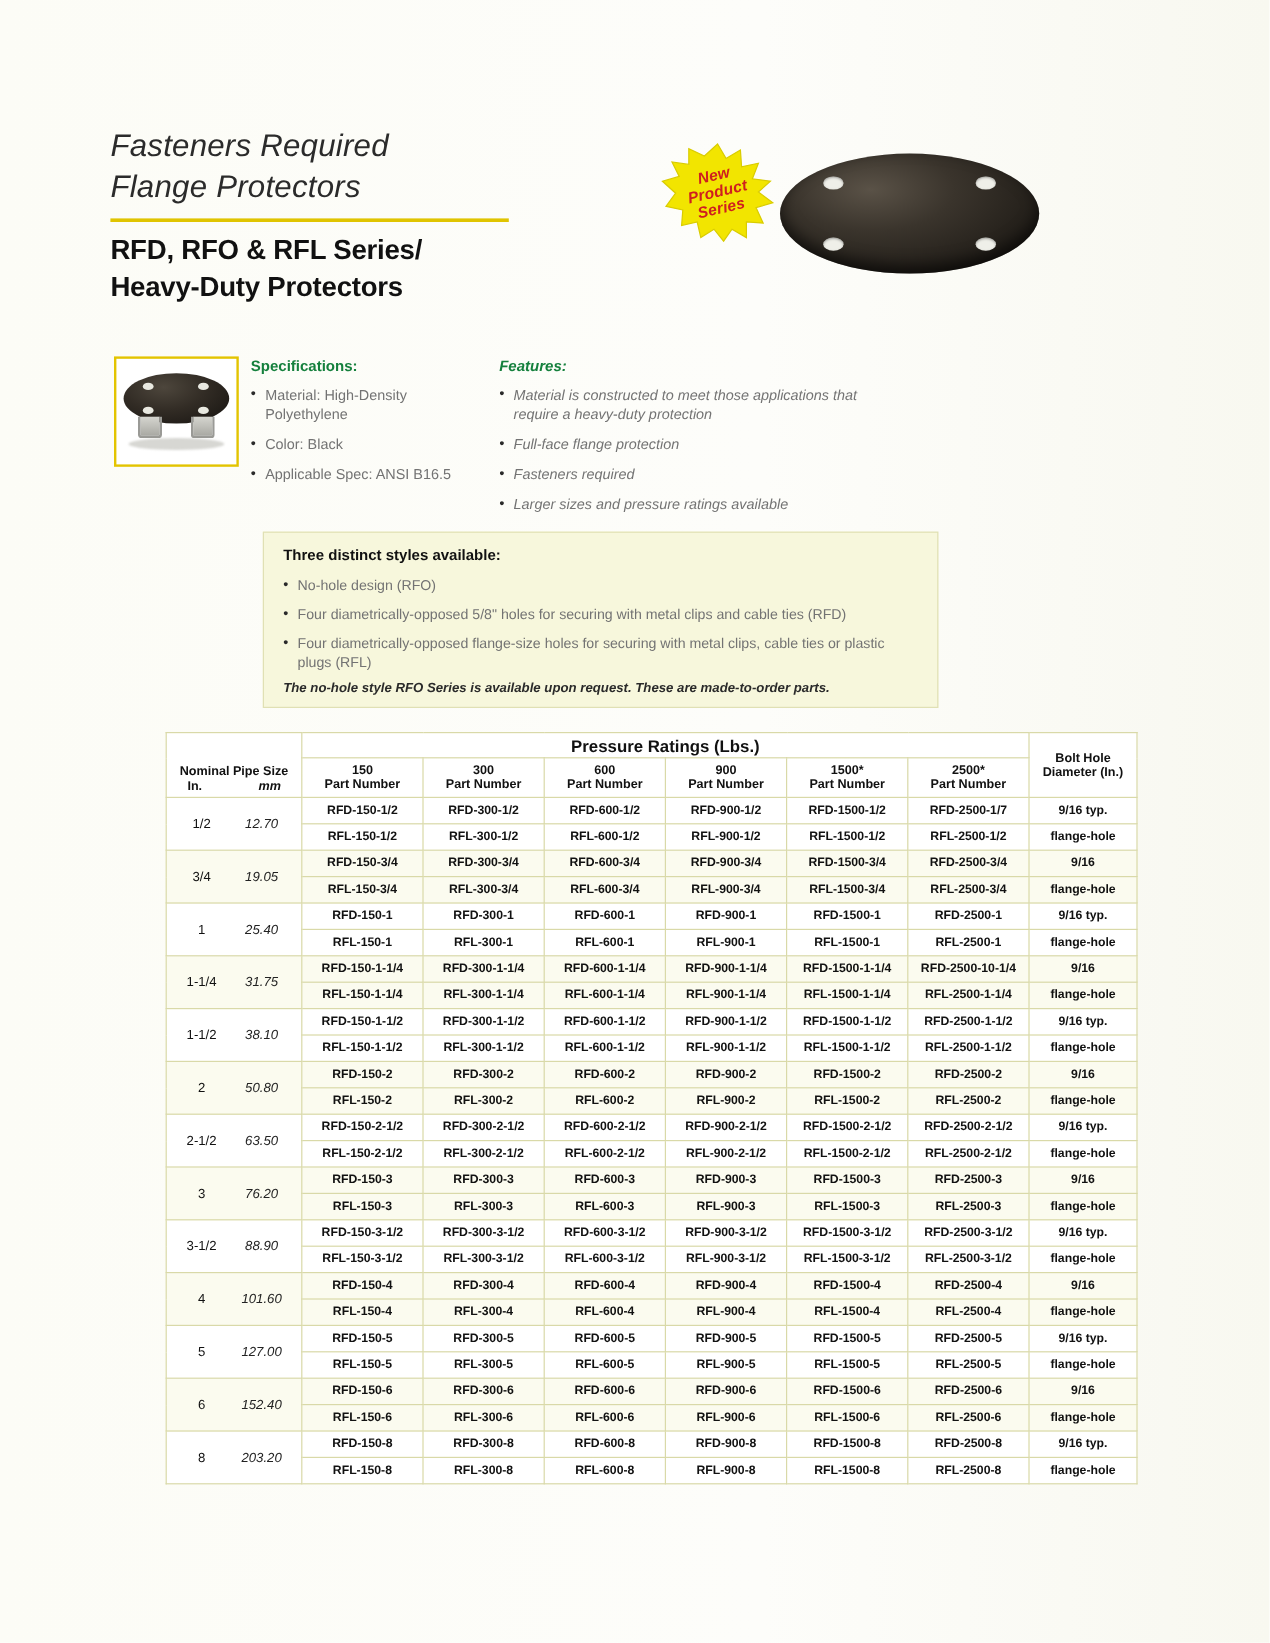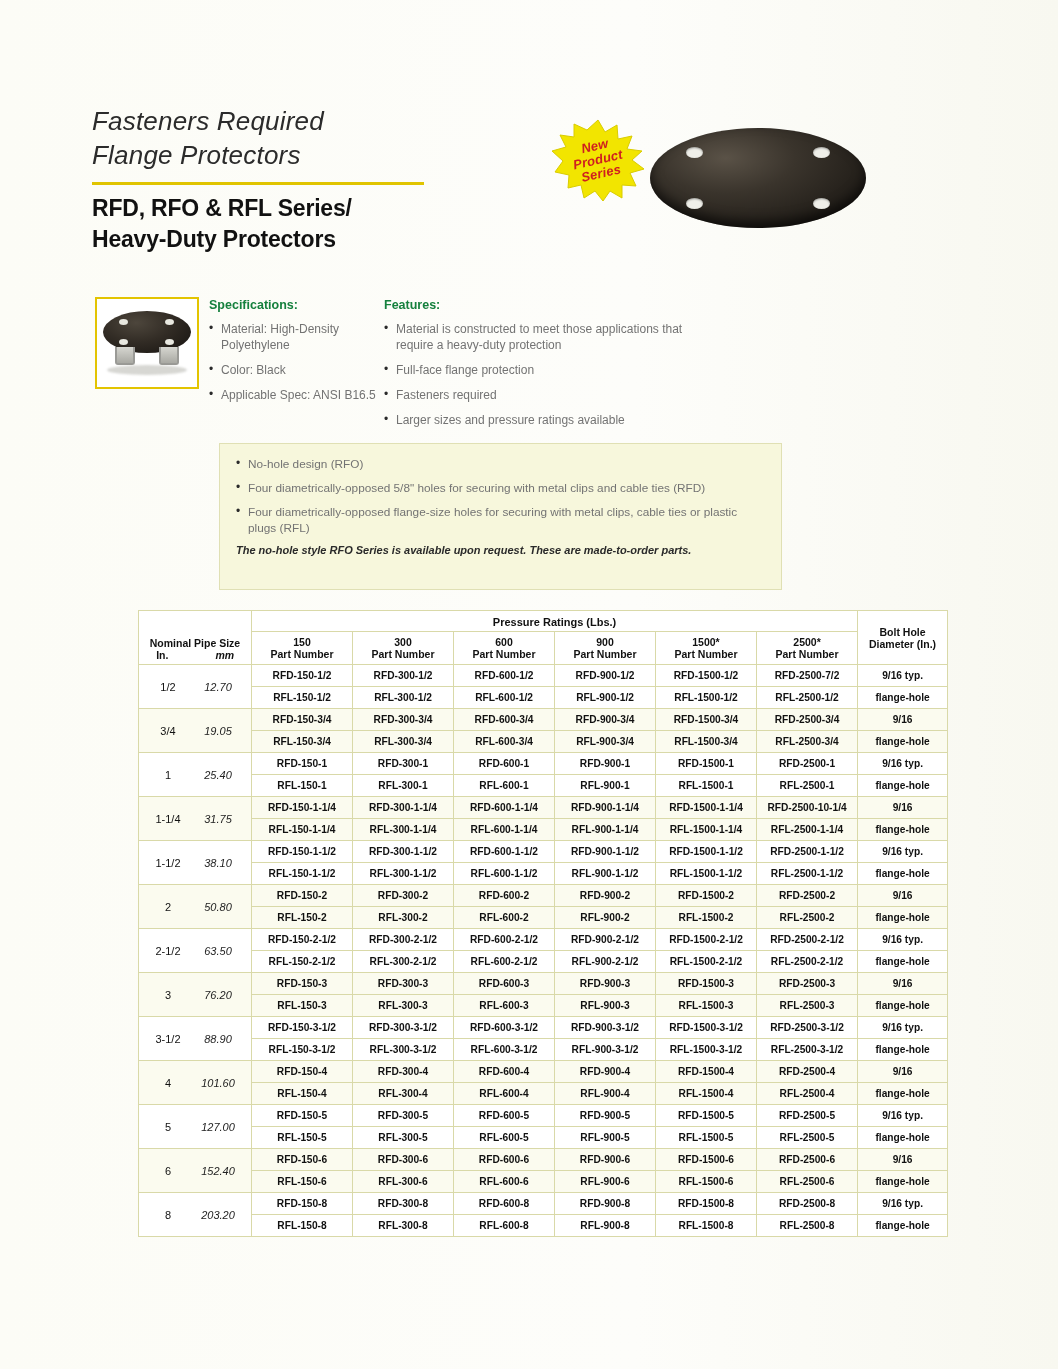--- a/index.html
+++ b/index.html
@@ -160,23 +160,24 @@
 
   
   .col-spec {
     position: absolute;
     left: 209px;
     top: 298px;
     width: 176px;
   }
   .col-feat {
     position: absolute;
-    left: 384px;
+    left: 416px;
     top: 298px;
     width: 320px;
+    font-style: italic;
   }
   .col-title {
     font-size: 12.5px;
     font-weight: bold;
     color: #15803d;
     margin-bottom: 9px;
   }
   ul.bul {
     list-style: none;
     margin: 0;
@@ -244,21 +245,21 @@
   }
   table.pt thead th {
     background: #ffffff;
     font-size: 10.5px;
     font-weight: bold;
     color: #111;
     padding: 3px 2px;
     line-height: 12px;
   }
   table.pt thead th.press-head {
-    font-size: 11px;
+    font-size: 14px;
     padding: 4px 0 3px 0;
   }
   table.pt thead th.np {
     line-height: 12px;
     padding-top: 26px;
   }
   table.pt tbody td {
     font-size: 10.2px;
     font-weight: bold;
     color: #111;
@@ -348,20 +349,21 @@
     <div class="col-title">Features:</div>
     <ul class="bul">
       <li>Material is constructed to meet those applications that require a heavy-duty protection</li>
       <li>Full-face flange protection</li>
       <li>Fasteners required</li>
       <li>Larger sizes and pressure ratings available</li>
     </ul>
   </div>
 
   <div class="styles-box">
+    <h4>Three distinct styles available:</h4>
     <ul class="bul">
       <li>No-hole design (RFO)</li>
       <li>Four diametrically-opposed 5/8" holes for securing with metal clips and cable ties (RFD)</li>
       <li>Four diametrically-opposed flange-size holes for securing with metal clips, cable ties or plastic plugs (RFL)</li>
     </ul>
     <div class="styles-note">The no-hole style RFO Series is available upon request. These are made-to-order parts.</div>
   </div>
 
   <div class="tbl-wrap">
     <table class="pt">
@@ -418,21 +420,21 @@
         </tr>
       </thead>
       <tbody id="tbody">
           <tr class="row-band-a">
             <td class="size-cell" rowspan="2"><span class="in">1/2</span><span class="mm">12.70</span></td>
             <td>RFD-150-1/2</td>
             <td>RFD-300-1/2</td>
             <td>RFD-600-1/2</td>
             <td>RFD-900-1/2</td>
             <td>RFD-1500-1/2</td>
-            <td>RFD-2500-7/2</td>
+            <td>RFD-2500-1/7</td>
             <td>9/16 typ.</td>
           </tr>
           <tr class="row-band-a">
             <td>RFL-150-1/2</td>
             <td>RFL-300-1/2</td>
             <td>RFL-600-1/2</td>
             <td>RFL-900-1/2</td>
             <td>RFL-1500-1/2</td>
             <td>RFL-2500-1/2</td>
             <td>flange-hole</td>

